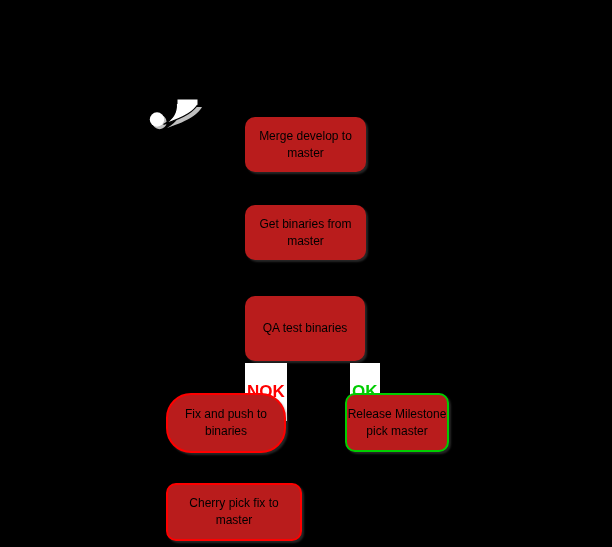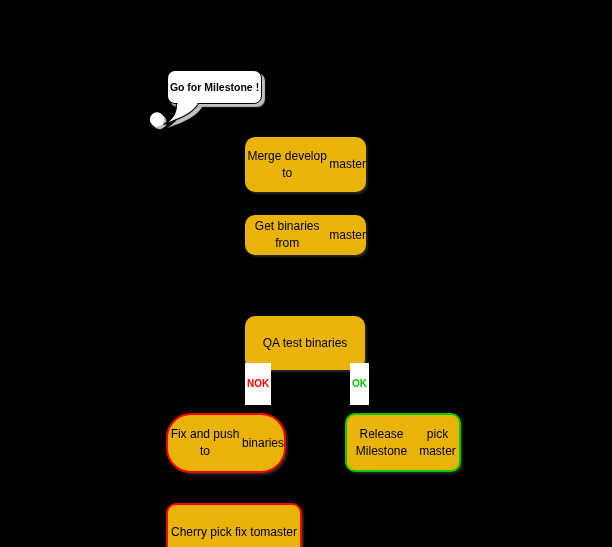--- a/index.html
+++ b/index.html
@@ -31,61 +31,57 @@
     position: absolute;
     left: 140px; top: 90px;
     width: 140px; height: 48px;
     z-index: 4;
   }
 
   
   .node {
     position: absolute;
     box-sizing: border-box;
-    background: #eab308;
+    background: #b91c1c;
     border-radius: 10px;
     box-shadow: 2px 2px 2px rgba(110,110,110,0.35);
-    display: flex; flex-direction: row;
+    display: flex; flex-direction: column;
     align-items: center; justify-content: center;
     text-align: center;
     font-size: 12px; line-height: 17px; color: #000000;
     z-index: 2;
-    margin-top: 20px;
   }
   .node.error   { border: 2px solid #ff0000; }
   .node.success { border: 2px solid #00cc00; }
   .node-merge   { left: 245px; top: 117px; width: 121px; height: 55px; }
-  .node-get     { left: 245px; top: 195px; width: 121px; height: 40px; }
-  .node-qa      { left: 245px; top: 296px; width: 120px; height: 54px; }
+  .node-get     { left: 245px; top: 205px; width: 121px; height: 55px; }
+  .node-qa      { left: 245px; top: 296px; width: 120px; height: 65px; }
   .node-fix     { left: 166px; top: 393px; width: 120px; height: 60px; border-radius: 25px; }
-  .node-release { left: 345px; top: 393px; width: 116px; height: 59px; }
+  .node-release { left: 345px; top: 393px; width: 104px; height: 59px; }
   .node-cherry  { left: 166px; top: 483px; width: 136px; height: 58px; }
 
   
   .branch-label {
     position: absolute;
     top: 363px;
     background: #ffffff;
-    padding: 8px 2px;
+    padding: 16px 2px;
     height: 26px;
     display: flex; align-items: center;
-    font-size: 10px; font-weight: bold; line-height: 14px;
+    font-size: 17px; font-weight: bold; line-height: 14px;
     z-index: 2;
   }
   .branch-label.nok { left: 245px; }
   .branch-label.ok  { left: 350px; }
 </style>
 </head>
 <body>
 
 <div class="canvas">
 
-  <div class="bubble">
-    <span>Go for Milestone !</span>
-  </div>
 
   <svg class="bubble-extras" viewBox="140 90 140 48">
     <path d="M 198.5 103.5 C 194 111, 187 116.5, 163.5 124.5 C 173.5 119, 177 112, 176.3 103.5 Z" transform="translate(3.5,3.5)" fill="#c0c0c0"></path>
     <circle cx="159.5" cy="122" r="7.2" fill="#c0c0c0"></circle>
     <path d="M 198.5 103.5 C 194 111, 187 116.5, 163.5 124.5 C 173.5 119, 177 112, 176.3 103.5 Z" fill="#ffffff" stroke="#000000" stroke-width="1.2"></path>
     <rect x="177.5" y="99.5" width="20" height="5.2" fill="#ffffff"></rect>
     <circle cx="157" cy="119.5" r="7.2" fill="#ffffff"></circle>
   </svg>
 
   <div class="node node-merge">

